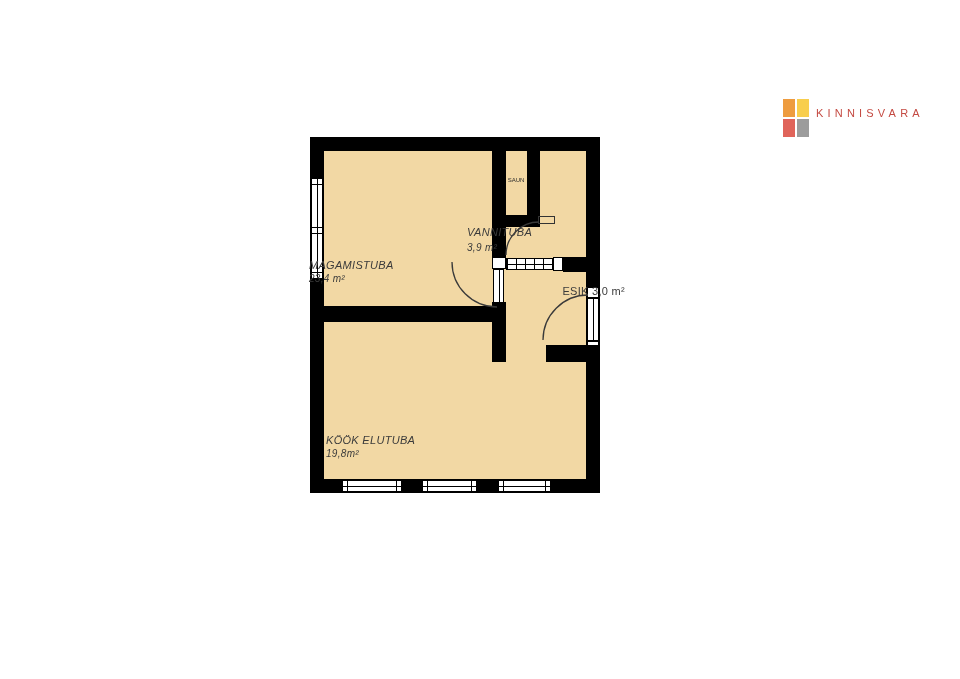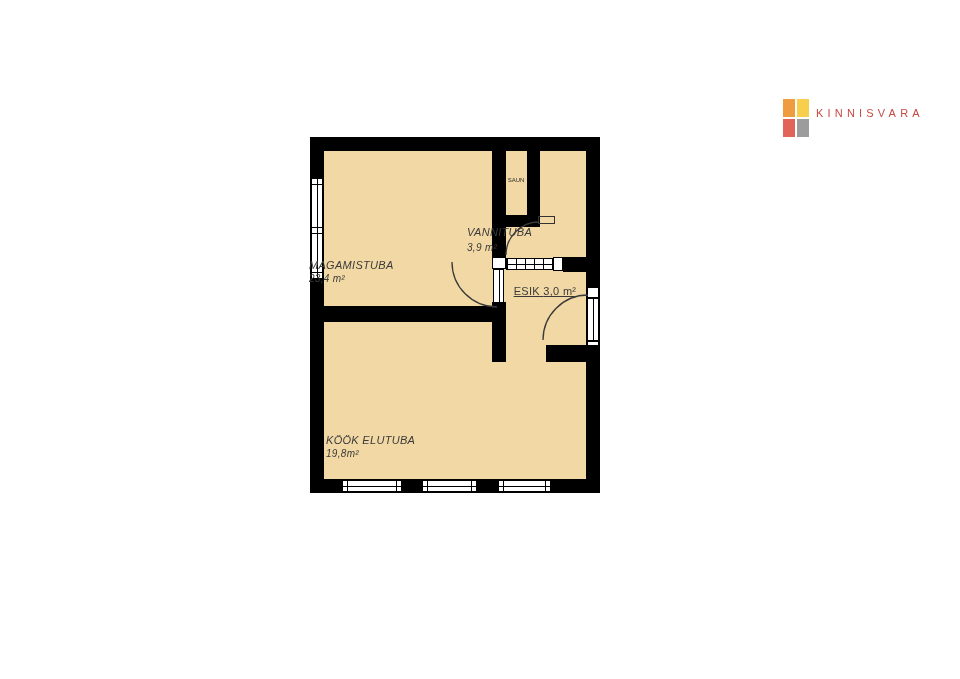--- a/index.html
+++ b/index.html
@@ -28,21 +28,21 @@
   
   .door-leaf{position:absolute;background:#fff;border:1px solid #000;box-sizing:border-box;}
   .door-leaf.vert::after{content:"";position:absolute;left:50%;top:0;bottom:0;width:1px;background:#000;}
 
   .arcs{position:absolute;left:0;top:0;pointer-events:none;}
 
   
   .room-label{position:absolute;text-align:left;color:#3b3b3b;font-size:11px;line-height:14px;letter-spacing:0.3px;font-style:italic;}
   .room-label .area{font-size:10px;}
   .label-saun{position:absolute;text-align:center;color:#2c2c2c;font-size:6px;line-height:7px;letter-spacing:0;}
-  .label-esik{position:absolute;text-align:center;color:#3b3b3b;font-size:11px;line-height:13px;letter-spacing:0.3px;white-space:nowrap;text-decoration:underline;}
+  .label-esik{position:absolute;text-align:right;color:#3b3b3b;font-size:11px;line-height:13px;letter-spacing:0.3px;white-space:nowrap;}
 
   
   .logo{position:absolute;left:783px;top:94px;display:flex;align-items:flex-start;}
   .logo-icon{position:relative;width:26px;height:38px;margin-top:5px;display:grid;
     grid-template-columns:12px 12px;grid-template-rows:18px 18px;gap:2px;}
   .logo-icon div{width:100%;height:100%;}
   .q-tl{background:#EE9C3F;}
   .q-tr{background:#F8CE4D;}
   .q-bl{background:#E0645A;}
   .q-br{background:#9C9C9C;}

